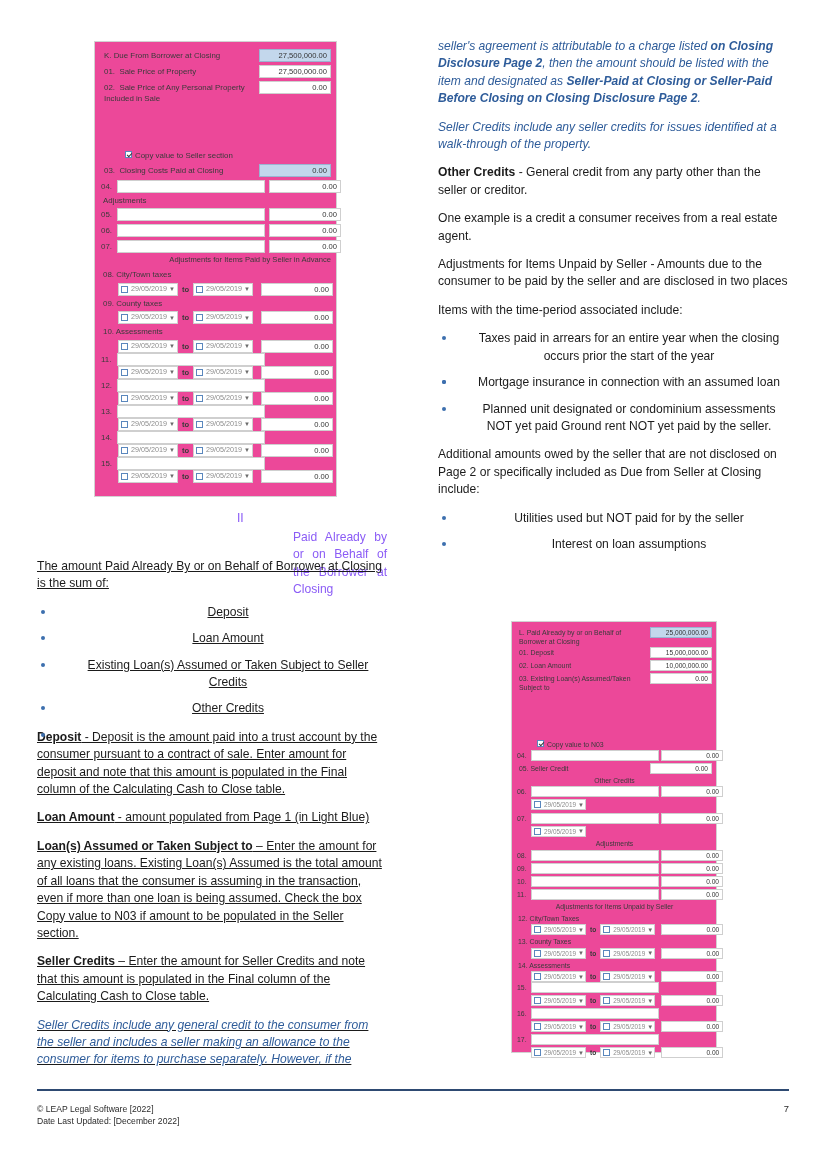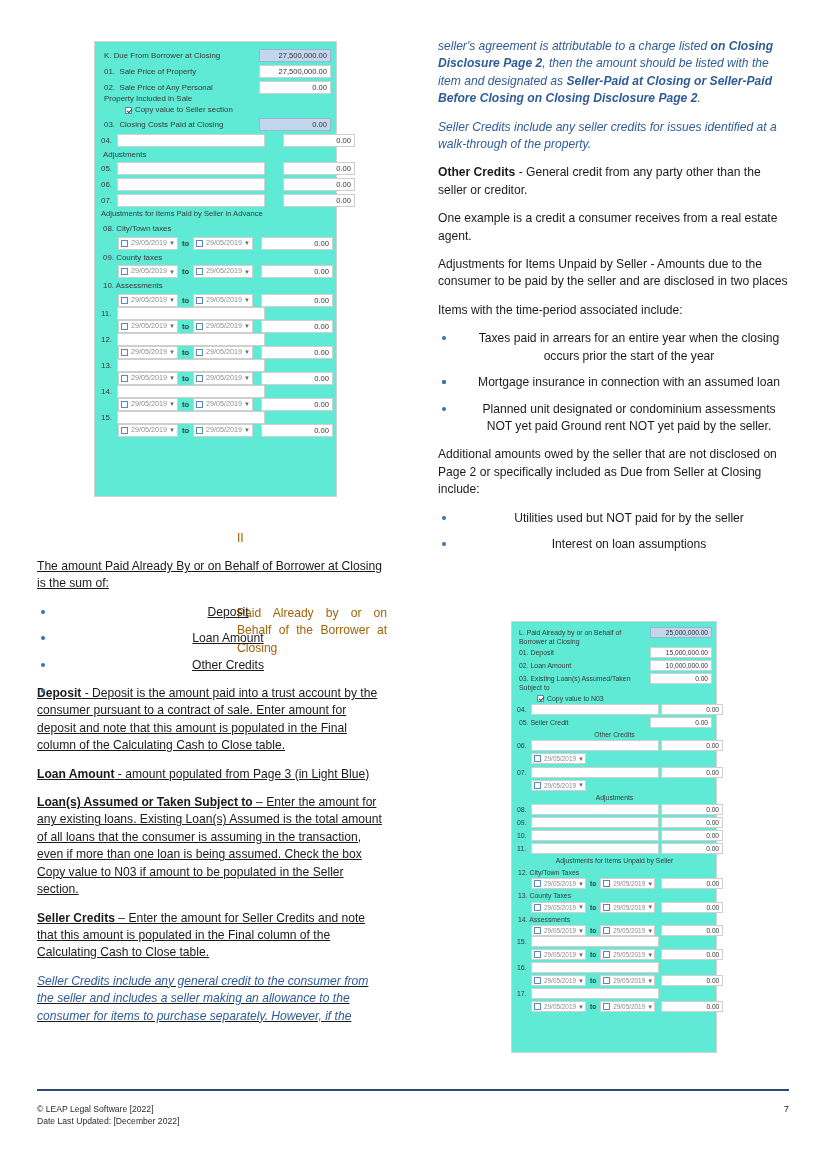--- a/index.html
+++ b/index.html
@@ -37,50 +37,50 @@
   ul.bl li:last-child{margin-bottom:0;}
   ul.bl li .bullet{
     position:absolute;left:4px;top:6px;
     width:4px;height:4px;border-radius:50%;
     background:#3d6fae;
   }
 
   
   .form-shot{
     position:absolute;
-    background:#5eead4;
+    background:#ec4899;
     border:1px solid #d2d2d2;
     box-sizing:border-box;
   }
   #form-k{left:94px;top:41px;width:243px;height:456px;padding:7px 5px 6px 6px;}
   #form-l{left:511px;top:621px;width:206px;height:432px;padding:5px 4px 5px 5px;}
 
   .frow{display:flex;align-items:flex-start;width:100%;}
   .flabel{
     flex:1 1 auto;
     color:#3a3a3a;
     overflow:hidden;
   }
   
   #form-k{font-size:7.9px;line-height:10.6px;}
   #form-k .flabel{padding:2px 4px 0 3px;}
   #form-k .amt{
     flex:0 0 72px;width:72px;box-sizing:border-box;
     height:13px;line-height:12px;
     border:1px solid #cfcfcf;background:#fff;
     text-align:right;padding:0 3px;font-size:7.6px;color:#333;
-    margin:0 0 0 18px;
+    margin:0 0 0 4px;
   }
   #form-k .amt.hl{background:#c3d7ec;border-color:#9ab4d2;}
   #form-k .txtbox{
     flex:0 0 148px;width:148px;box-sizing:border-box;height:13px;
     border:1px solid #cfcfcf;background:#fff;margin-left:1px;
   }
   #form-k .numlab{flex:0 0 15px;width:15px;font-size:7.9px;color:#3a3a3a;padding-top:2px;}
-  #form-k .centerlab{width:100%;text-align:left;color:#3a3a3a;font-size:7.6px;padding:2px 0 1px 0;}
+  #form-k .centerlab{width:100%;text-align:right;color:#3a3a3a;font-size:7.6px;padding:2px 0 1px 0;}
   #form-k .subhead{color:#3a3a3a;font-size:7.9px;padding:3px 0 2px 2px;}
   #form-k .rowgap{height:3px;}
 
   
   #form-l{font-size:6.9px;line-height:9.4px;}
   #form-l .flabel{padding:1px 3px 0 2px;}
   #form-l .amt{
     flex:0 0 62px;width:62px;box-sizing:border-box;
     height:11px;line-height:10px;
     border:1px solid #cfcfcf;background:#fff;
@@ -101,21 +101,21 @@
   .cb{
     display:inline-block;width:7px;height:7px;box-sizing:border-box;
     border:1px solid #5a87bd;background:#fff;vertical-align:-1px;margin-right:3px;
     position:relative;
   }
   .cb.checked:after{
     content:"";position:absolute;left:1px;top:1px;width:4px;height:2px;
     border-left:1px solid #3a3a3a;border-bottom:1px solid #3a3a3a;
     transform:rotate(-45deg);
   }
-  .copyrow{display:flex;align-items:center;color:#3a3a3a;}
+  .copyrow{display:flex;color:#3a3a3a;margin-top:46px;}
   #form-k .copyrow{padding:1px 0 2px 24px;font-size:7.9px;}
   #form-l .copyrow{padding:1px 0 1px 20px;font-size:6.9px;}
 
   .dp{
     display:inline-flex;align-items:center;box-sizing:border-box;
     border:1px solid #cfcfcf;background:#fff;color:#8c8c8c;
     padding:0 2px;
   }
   #form-k .dp{height:13px;width:62px;font-size:7.2px;}
   #form-l .dp{height:11px;width:55px;font-size:6.4px;}
@@ -127,22 +127,22 @@
   #form-l .toword{font-size:6.6px;line-height:11px;}
   .daterow{display:flex;align-items:center;}
   #form-k .daterow{padding-left:17px;}
   #form-l .daterow{padding-left:14px;}
   #form-k .daterow .amt{margin-left:8px;}
   #form-l .daterow .amt{margin-left:6px;}
   #form-l .dateonly{padding-left:14px;}
 
   
   .caption{
-    position:absolute;left:237px;top:530px;width:150px;
-    display:flex;font-size:12.1px;line-height:17.4px;color:#a16207;flex-direction:column;
+    position:absolute;left:237px;top:510px;width:150px;
+    display:flex;font-size:12.1px;line-height:17.4px;color:#8b5cf6;
   }
   .caption .cap-num{flex:0 0 56px;}
   .caption .cap-txt{flex:1 1 auto;text-align:justify;margin-top:19px;}
 
   
   .footer-rule{
     position:absolute;left:37px;top:1089px;width:752px;height:2px;background:#2e4a72;
   }
   .footer-left{
     position:absolute;left:37px;top:1103px;
@@ -366,26 +366,27 @@
     <div class="cap-txt">Paid Already by or on Behalf of the Borrower at Closing</div>
   </div>
 
   <div class="col col-left" style="top:558px;text-decoration:underline;">
 
     <p class="para">The amount Paid Already By or on Behalf of Borrower at Closing is the sum of:</p>
 
     <ul class="bl">
       <li><span class="bullet"></span><span>Deposit</span></li>
       <li><span class="bullet"></span><span>Loan Amount</span></li>
+      <li><span class="bullet"></span><span>Existing Loan(s) Assumed or Taken Subject to Seller Credits</span></li>
       <li><span class="bullet"></span><span>Other Credits</span></li>
       <li><span class="bullet"></span></li>
     </ul>
 
     <p class="para"><span class="b">Deposit</span><span> - Deposit is the amount paid into a trust account by the consumer pursuant to a contract of sale. Enter amount for deposit and note that this amount is populated in the Final column of the Calculating Cash to Close table.</span></p>
-    <p class="para"><span class="b">Loan Amount</span><span> - amount populated from Page 3 (in Light Blue)</span></p>
+    <p class="para"><span class="b">Loan Amount</span><span> - amount populated from Page 1 (in Light Blue)</span></p>
     <p class="para"><span class="b">Loan(s) Assumed or Taken Subject to</span><span> – Enter the amount for any existing loans. Existing Loan(s) Assumed is the total amount of all loans that the consumer is assuming in the transaction, even if more than one loan is being assumed. Check the box Copy value to N03 if amount to be populated in the Seller section.</span></p>
     <p class="para"><span class="b">Seller Credits</span><span> – Enter the amount for Seller Credits and note that this amount is populated in the Final column of the Calculating Cash to Close table.</span></p>
     <p class="para ital-blue">Seller Credits include any general credit to the consumer from the seller and includes a seller making an allowance to the consumer for items to purchase separately. However, if the</p>
   </div>
 
   <div class="col col-right">
 
     <p class="para ital-blue"><span>seller's agreement is attributable to a charge listed </span><span class="b">on Closing Disclosure Page 2</span><span>, then the amount should be listed with the item and designated as </span><span class="b">Seller-Paid at Closing or Seller-Paid Before Closing on Closing Disclosure Page 2</span><span>.</span></p>
 
     <p class="para ital-blue">Seller Credits include any seller credits for issues identified at a walk-through of the property.</p>

